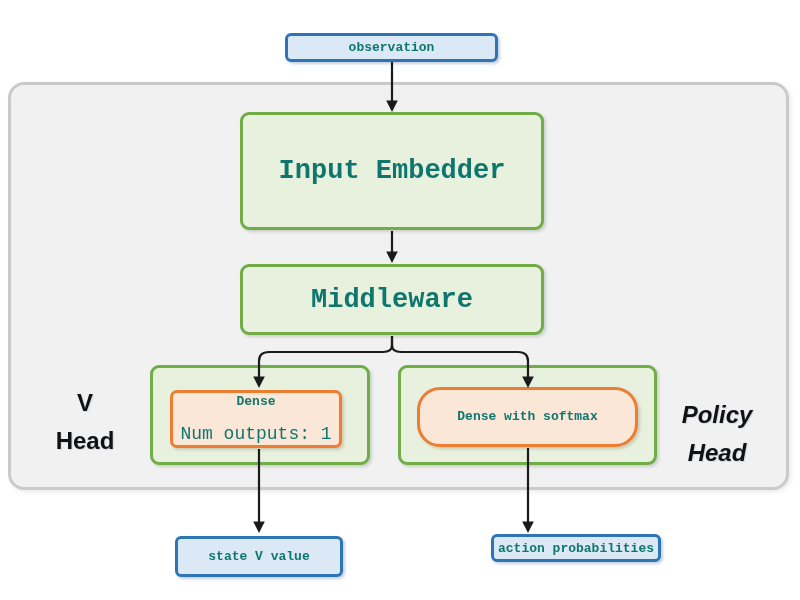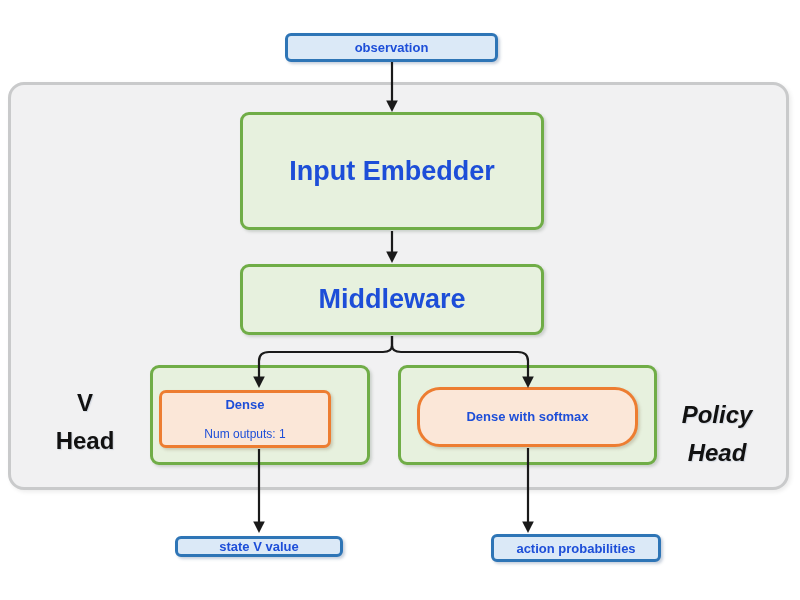--- a/index.html
+++ b/index.html
@@ -25,58 +25,59 @@
     border-radius: 16px;
     box-shadow: 2px 2px 4px rgba(0,0,0,0.08);
   }
   .box {
     position: absolute;
     display: flex;
     flex-direction: column;
     align-items: center;
     justify-content: center;
     text-align: center;
-    color: #1d4ed8;
+    color: #0f766e;
     box-sizing: border-box;
+    font-family: Liberation Mono, monospace;
   }
   
   .io {
     background: #dbe9f7;
     border: 3px solid #2e75b6;
     border-radius: 6px;
     font-size: 13px;
     font-weight: 700;
     box-shadow: 2px 2px 3px rgba(70,100,140,0.30);
   }
   .io-obs  { left: 285px; top: 33px;  width: 213px; height: 29px; }
-  .io-sv   { left: 175px; top: 536px; width: 168px; height: 21px; }
+  .io-sv   { left: 175px; top: 536px; width: 168px; height: 41px; }
   .io-ap   { left: 443px; top: 534px; width: 170px; height: 28px; margin-left: 48px; }
   
   .stage {
     background: #e7f1de;
     border: 3px solid #70ad47;
     border-radius: 9px;
     font-weight: 700;
     box-shadow: 2px 2px 3px rgba(90,110,90,0.25);
   }
   .stage-embedder   { left: 240px; top: 112px; width: 304px; height: 118px; font-size: 27px; }
   .stage-middleware { left: 240px; top: 264px; width: 304px; height: 71px;  font-size: 27px; }
   .stage-head-v      { left: 150px; top: 365px; width: 220px; height: 100px; }
   .stage-head-policy { left: 398px; top: 365px; width: 259px; height: 100px; }
   
   .dense {
     background: #fbe7d8;
     border: 3px solid #ed7d31;
     border-radius: 7px;
     box-shadow: 2px 2px 3px rgba(120,90,60,0.25);
   }
-  .dense-v      { left: 159px; top: 390px; width: 172px; height: 58px; gap: 12px; }
+  .dense-v      { left: 170px; top: 390px; width: 172px; height: 58px; gap: 12px; }
   .dense-policy { left: 417px; top: 387px; width: 221px; height: 60px; border-radius: 23px; }
   .dense-title { font-size: 13px; font-weight: 700; line-height: 1.5; }
-  .dense-sub   { font-size: 12px; font-weight: 400; line-height: 1.3; }
+  .dense-sub   { font-size: 18px; font-weight: 400; line-height: 1.3; }
   
   .head-label {
     position: absolute;
     text-align: center;
     font-size: 24px;
     font-weight: 700;
     line-height: 38px;
     color: #111111;
     text-shadow: 1px 1px 1px rgba(120,140,170,0.25);
   }

